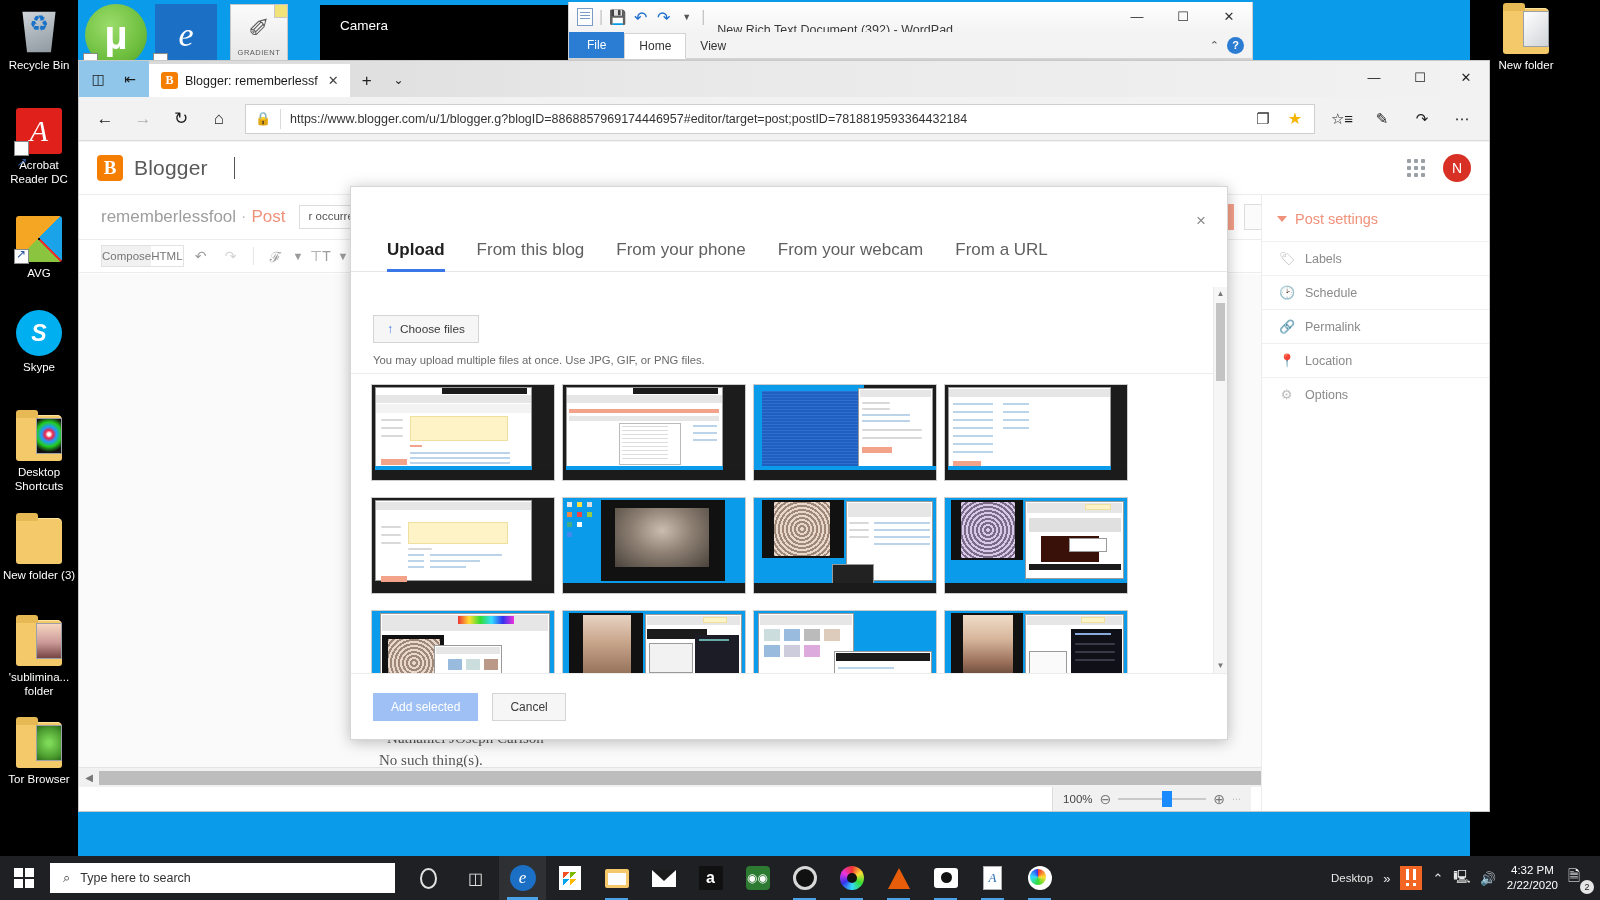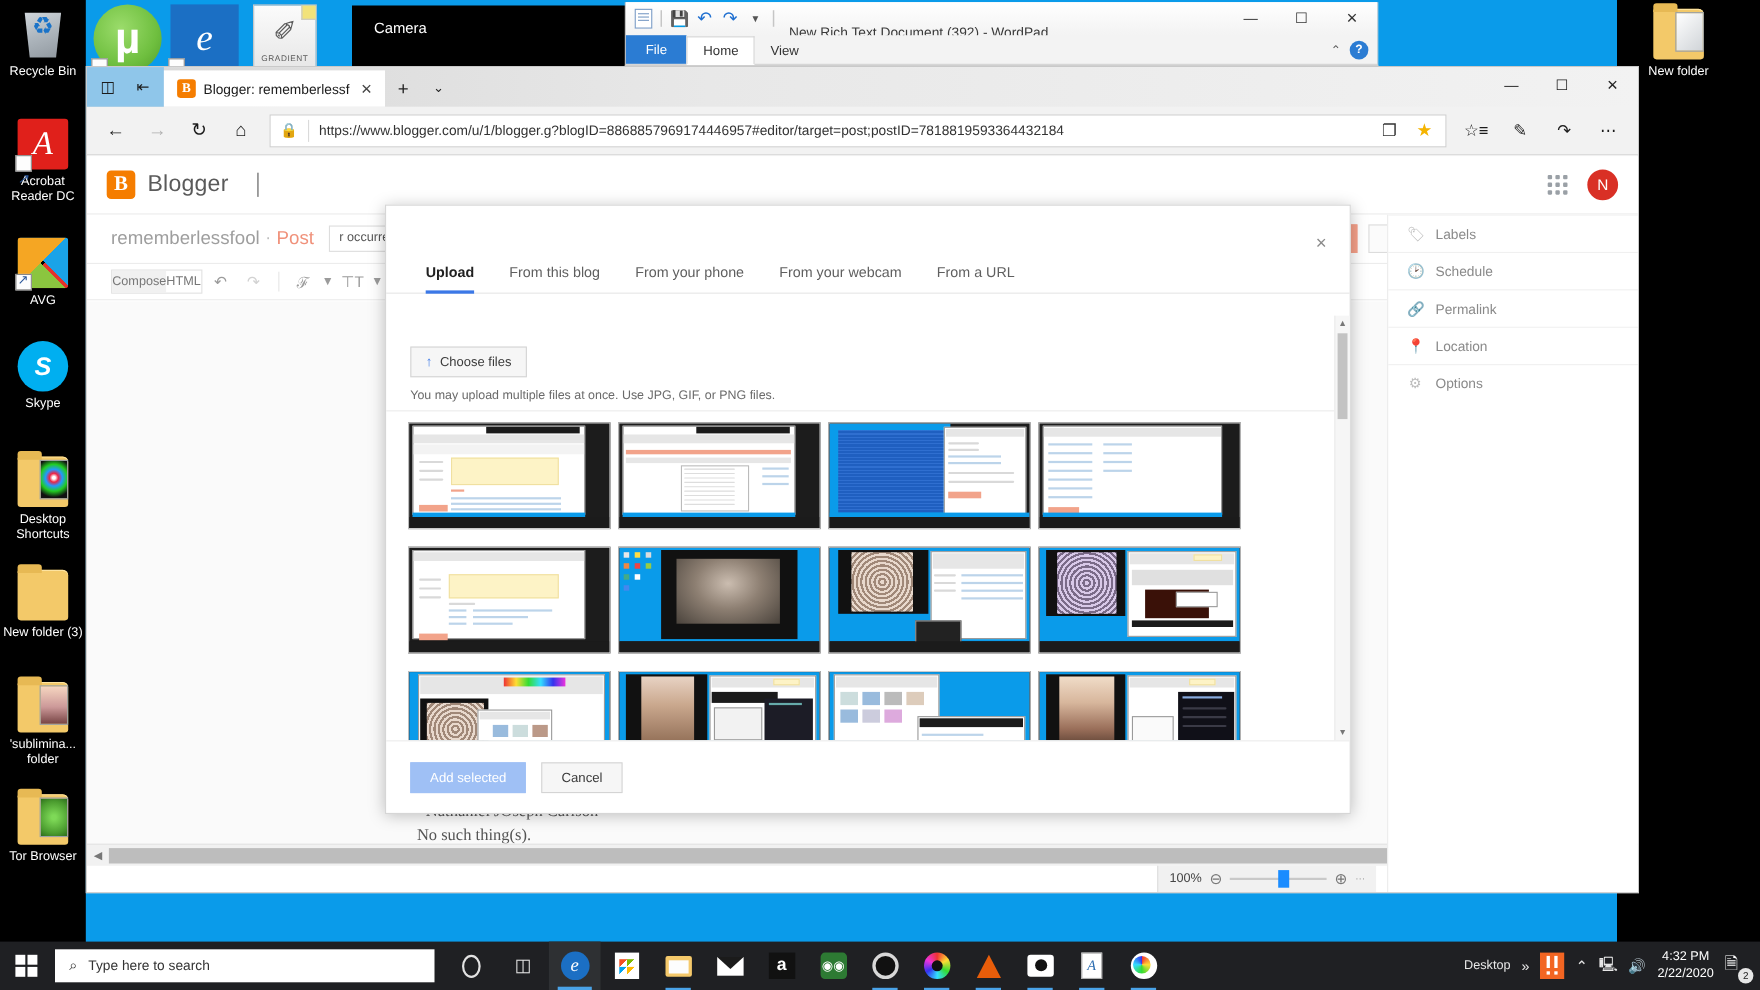--- a/index.html
+++ b/index.html
@@ -292,21 +292,21 @@
     position:absolute; left:350px; top:186px; width:878px; height:554px;
     background:#fff; border:1px solid #d6d6d6;
     box-shadow:0 2px 14px rgba(0,0,0,.26);
   }
   .modal-head { padding:27px 24px 0 24px; position:relative; }
   .modal-title { font-size:19px; color:#3a3a3a; font-weight:normal; }
   .modal-x { position:absolute; right:14px; top:22px; font-size:17px; color:#8a8a8a;
              width:24px;height:24px;text-align:center;line-height:24px; }
   .modal-tabs { display:flex; gap:0; padding:0 20px; border-bottom:1px solid #e6e6e6;
                 margin-top:16px; }
-  .mtab { padding:10px 16px 11px 16px; font-size:13px; color:#5f5f5f; position:relative; }
+  .mtab { padding:10px 16px 11px 16px; font-size:17px; color:#5f5f5f; position:relative; }
   .mtab.active { color:#212121; font-weight:bold; }
   .mtab.active:after {
     content:""; position:absolute; left:16px; right:16px; bottom:-1px; height:3px; background:#3b78e7;
   }
   .modal-body { position:absolute; left:0; right:0; top:110px; bottom:66px; overflow:hidden; }
   .choose-row { padding:18px 22px 0 22px; }
   .choose-btn {
     display:inline-flex; align-items:center; gap:7px;
     border:1px solid #d4d4d4; background:#f6f6f6; padding:6px 13px;
     font-size:11.8px; color:#3a3a3a;
@@ -639,20 +639,24 @@
 
         </div>
         <div class="editor-hscroll">
           <span class="hs-arrow">◀</span>
           <span class="hs-track"></span>
           <span class="hs-arrow">▶</span>
         </div>
       </div>
 
       <div class="settings-pane">
+        <div class="settings-head">
+          <span class="tri"></span>
+          <span>Post settings</span>
+        </div>
         <div class="set-row">
           <span class="set-ico">🏷</span>
           <span>Labels</span>
         </div>
         <div class="set-row">
           <span class="set-ico">🕑</span>
           <span>Schedule</span>
         </div>
         <div class="set-row">
           <span class="set-ico">🔗</span>

